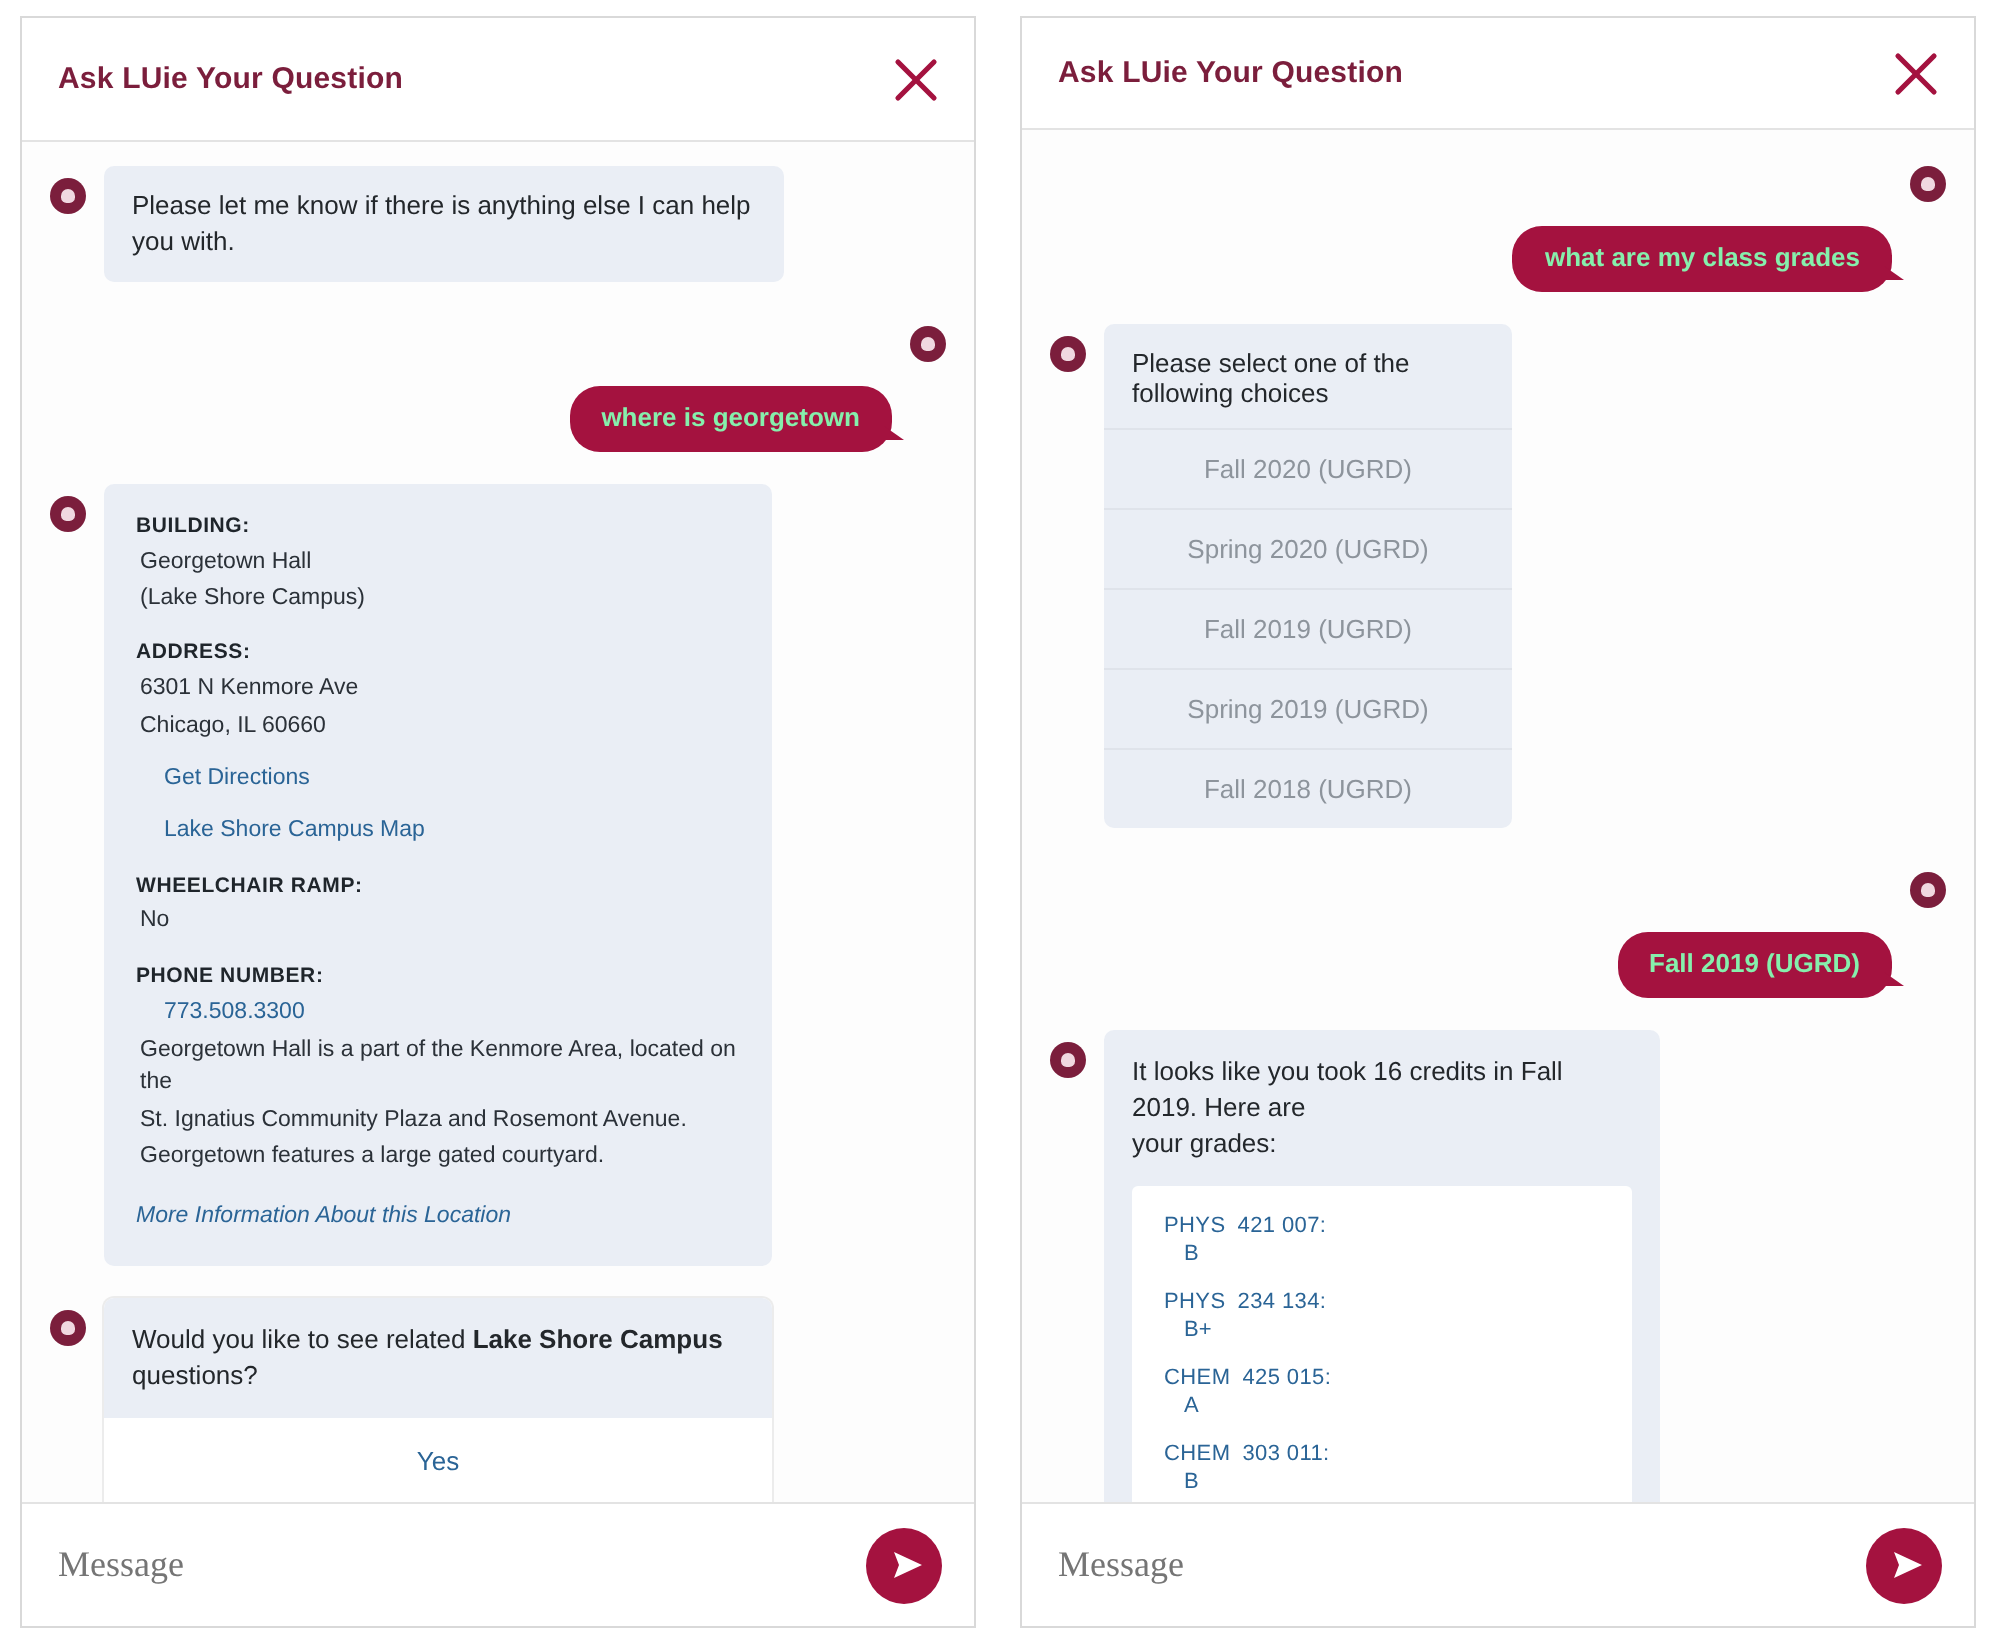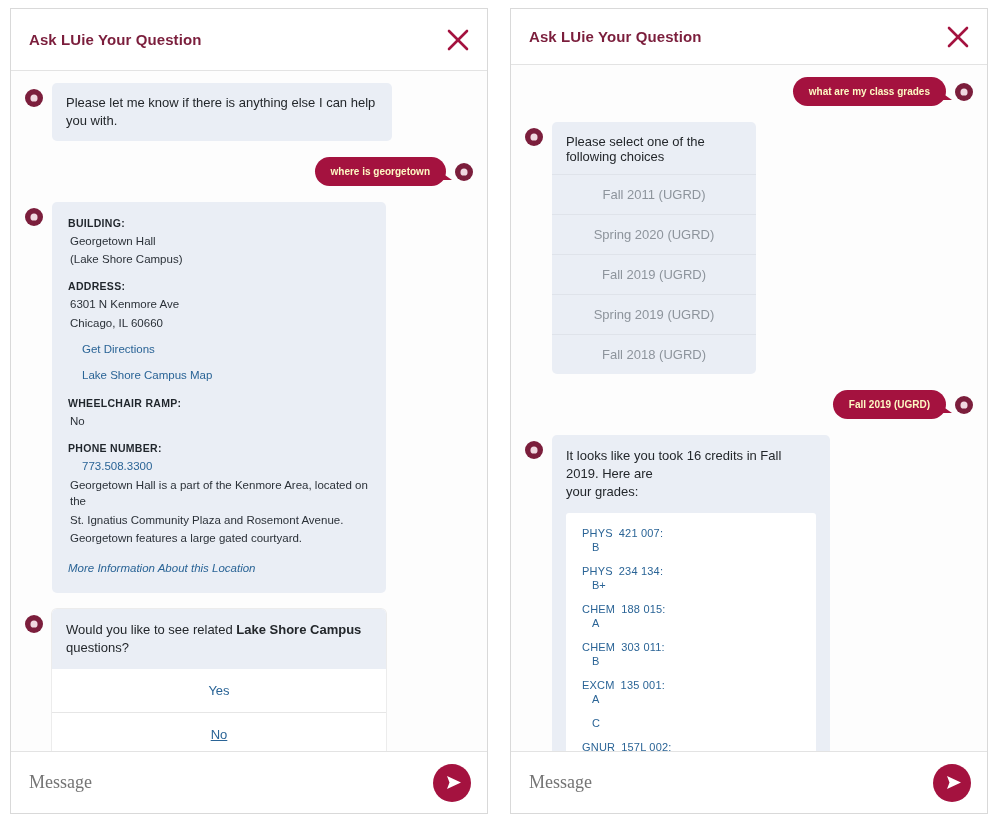--- a/index.html
+++ b/index.html
@@ -134,28 +134,29 @@
     background: #eaeef5;
     border-radius: 5px;
     padding: 11px 14px;
     font-size: 13px;
     line-height: 1.38;
     color: #23272b;
     max-width: 340px;
   }
   .bubble-user {
     background: #a4123f;
-    color: #fef9c3;
+    color: #86efac;
     border-radius: 15px;
     padding: 8px 16px;
-    font-size: 10px;
+    font-size: 13px;
     font-weight: bold;
     line-height: 1.3;
     max-width: 300px;
     position: relative;
+    margin-top: 36px;
   }
   .bubble-user::after {
     content: "";
     position: absolute;
     right: -6px;
     bottom: 6px;
     width: 0; height: 0;
     border-left: 10px solid #a4123f;
     border-top: 7px solid transparent;
   }
@@ -373,21 +374,21 @@
 
       <div class="row user">
         <div class="bubble-user">what are my class grades</div>
         <div class="avatar user"></div>
       </div>
 
       <div class="row bot">
         <div class="avatar bot"></div>
         <div class="term-card">
           <div class="term-head">Please select one of the following choices</div>
-          <div class="term-item">Fall 2011 (UGRD)</div>
+          <div class="term-item">Fall 2020 (UGRD)</div>
           <div class="term-item">Spring 2020 (UGRD)</div>
           <div class="term-item">Fall 2019 (UGRD)</div>
           <div class="term-item">Spring 2019 (UGRD)</div>
           <div class="term-item">Fall 2018 (UGRD)</div>
         </div>
       </div>
 
       <div class="row user">
         <div class="bubble-user">Fall 2019 (UGRD)</div>
         <div class="avatar user"></div>
@@ -403,21 +404,21 @@
           <div class="grades-box">
             <div class="grade-item">
               <div class="grade-course"><span>PHYS</span><span class="num">421 007:</span></div>
               <div class="grade-letter">B</div>
             </div>
             <div class="grade-item">
               <div class="grade-course"><span>PHYS</span><span class="num">234 134:</span></div>
               <div class="grade-letter">B+</div>
             </div>
             <div class="grade-item">
-              <div class="grade-course"><span>CHEM</span><span class="num">188 015:</span></div>
+              <div class="grade-course"><span>CHEM</span><span class="num">425 015:</span></div>
               <div class="grade-letter">A</div>
             </div>
             <div class="grade-item">
               <div class="grade-course"><span>CHEM</span><span class="num">303 011:</span></div>
               <div class="grade-letter">B</div>
             </div>
             <div class="grade-item">
               <div class="grade-course"><span>EXCM</span><span class="num">135 001:</span></div>
               <div class="grade-letter">A</div>
             </div>

